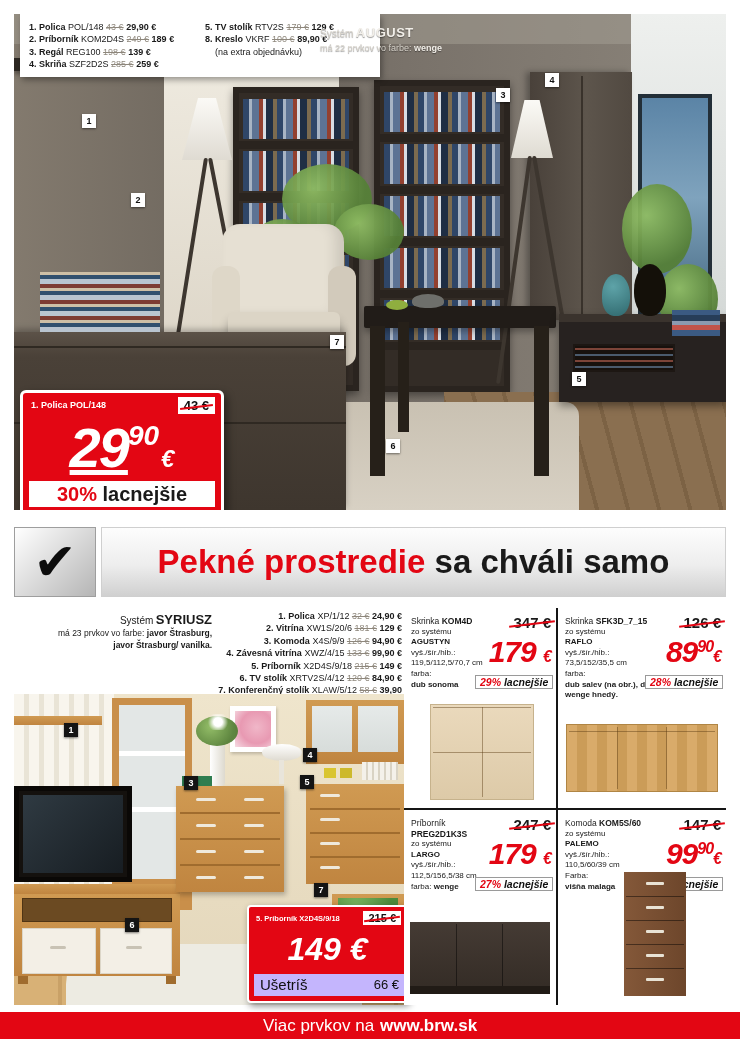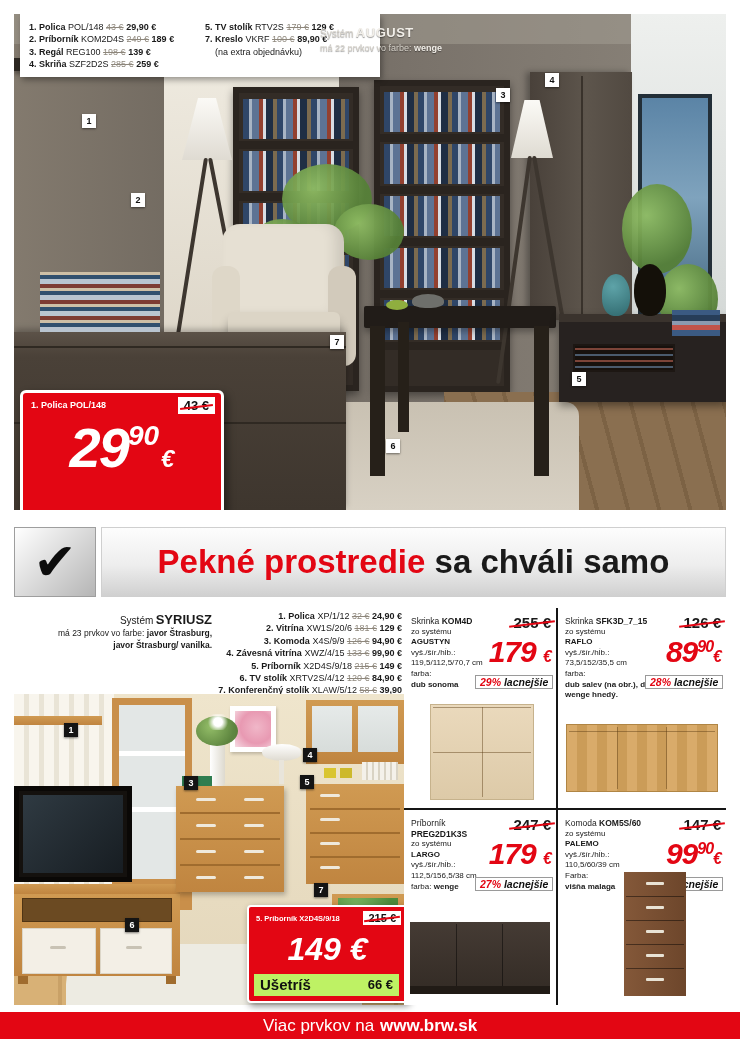--- a/index.html
+++ b/index.html
@@ -57,21 +57,21 @@
   .aug-caption .sysname{color:#f2efe9;font-size:13px;font-weight:bold;letter-spacing:.5px;}
 
   
   .big-badge{left:6px;top:376px;width:198px;height:120px;background:#e30613;border:3px solid #fff;border-radius:6px;
      box-shadow:3px 4px 8px rgba(0,0,0,.45);}
   .bb-label{position:absolute;left:8px;top:7px;color:#fff;font-size:9px;font-weight:bold;}
   .bb-oldbox{position:absolute;right:6px;top:4px;background:#fff;padding:1px 6px;font-size:13px;font-weight:bold;color:#111;}
   .slash{position:relative;}
   .slash::after{content:"";position:absolute;left:-4px;right:-4px;top:50%;border-top:2px solid #e30613;transform:rotate(-7deg);}
   .bb-price{position:absolute;left:0;right:0;top:22px;text-align:center;color:#fff;font-style:italic;font-weight:bold;}
-  .bb-int{font-size:56px;letter-spacing:-2px;}
+  .bb-int{font-size:56px;letter-spacing:-2px;text-decoration:underline;}
   .bb-sup{font-size:28px;vertical-align:22px;}
   .bb-cur{font-size:24px;margin-left:2px;}
   .bb-bar{position:absolute;left:6px;right:6px;bottom:6px;height:26px;background:#fff;text-align:center;font-size:20px;font-weight:bold;line-height:26px;}
 
   
   .headline{left:14px;top:527px;width:712px;height:70px;display:flex;}
   .check-box{width:82px;height:70px;background:linear-gradient(135deg,#ffffff,#b5b5b5);border:1px solid #9e9e9e;
      display:flex;align-items:center;justify-content:center;font-size:52px;color:#0c0c0c;box-sizing:border-box;}
   .headline-bar{flex:1;margin-left:5px;background:linear-gradient(180deg,#fdfdfd 0%,#ededed 55%,#d0d0d0 100%);border:1px solid #cfcfcf;
      display:flex;align-items:center;justify-content:center;font-size:33px;font-weight:bold;box-sizing:border-box;}
@@ -107,21 +107,21 @@
   .mushroom-cap{left:248px;top:50px;width:40px;height:17px;background:linear-gradient(180deg,#ffffff,#dedad0);border-radius:50%;}
   .wallunit{left:292px;top:2px;width:98px;height:196px;}
   .ctable2{left:318px;top:200px;width:72px;height:62px;}
   .greentop{position:absolute;left:6px;top:4px;right:6px;height:22px;background:radial-gradient(circle at 30% 40%,#79b561,#4c8a3c 80%);}
 
   
   .small-badge{left:233px;top:297px;width:157px;height:94px;background:#e30613;border:2px solid #fff;border-radius:4px;box-shadow:2px 3px 7px rgba(0,0,0,.45);}
   .sb-label{position:absolute;left:7px;top:7px;color:#fff;font-size:7.5px;font-weight:bold;}
   .sb-oldbox{position:absolute;right:5px;top:4px;background:#fff;padding:1px 5px;font-size:11px;font-weight:bold;color:#111;}
   .sb-price{position:absolute;left:0;right:0;top:24px;text-align:center;color:#fff;font-weight:bold;font-style:italic;font-size:32px;}
-  .sb-bar{position:absolute;left:5px;right:7px;bottom:5px;height:22px;background:#bef264;font-weight:bold;line-height:22px;}
+  .sb-bar{position:absolute;left:5px;right:1px;bottom:5px;height:22px;background:#c4b5fd;font-weight:normal;line-height:22px;}
   .sb-save{position:absolute;left:6px;font-size:15px;color:#111;}
   .sb-saveval{position:absolute;right:6px;font-size:13px;color:#111;}
 
   
   .cards{left:390px;top:0;width:322px;height:397px;background:#fff;}
   .vdiv{left:152px;top:0;width:2px;height:100%;background:#151515;}
   .hdiv{left:0;top:200px;width:100%;height:2px;background:#151515;}
   .card{box-sizing:border-box;}
   .card-info{position:absolute;left:7px;top:8px;width:86px;font-size:8px;line-height:10.6px;}
   .card-info .nm{font-size:8.5px;}
@@ -242,37 +242,40 @@
 
   <div class="abs info-box">
     <div class="info-col">
       <div><span class="b">1. Polica</span> <span>POL/148</span> <span class="strike">43 €</span> <span class="b">29,90 €</span></div>
       <div><span class="b">2. Príborník</span> <span>KOM2D4S</span> <span class="strike">249 €</span> <span class="b">189 €</span></div>
       <div><span class="b">3. Regál</span> <span>REG100</span> <span class="strike">198 €</span> <span class="b">139 €</span></div>
       <div><span class="b">4. Skriňa</span> <span>SZF2D2S</span> <span class="strike">285 €</span> <span class="b">259 €</span></div>
     </div>
     <div class="info-col">
       <div><span class="b">5. TV stolík</span> <span>RTV2S</span> <span class="strike">179 €</span> <span class="b">129 €</span></div>
-      <div><span class="b">7. Kreslo</span> <span>VKRF</span> <span class="strike">100 €</span> <span class="b">89,90 €</span></div>
+      <div><span class="b">8. Kreslo</span> <span>VKRF</span> <span class="strike">100 €</span> <span class="b">89,90 €</span></div>
       <div style="padding-left:10px;">(na extra objednávku)</div>
     </div>
   </div>
 
   <div class="abs aug-caption">
     <div><span class="sys">Systém</span>
       <span class="sysname">AUGUST</span></div>
     <div><span>má 22 prvkov vo farbe:</span>
       <span class="b" style="color:#f2efe9;">wenge</span></div>
   </div>
 
   <div class="abs big-badge">
     <div class="bb-label">1. Polica POL/148</div>
     <div class="bb-oldbox"><span class="slash">43 €</span></div>
     <div class="bb-price">
       <span class="bb-int">29</span><span class="bb-sup">90</span><span class="bb-cur">€</span>
+    </div>
+    <div class="bb-bar">
+      <span class="red">30%</span> <span>lacnejšie</span>
     </div>
   </div>
 </div>
 
 <div class="abs headline">
   <div class="check-box">✔</div>
   <div class="headline-bar">
     <span class="red">Pekné prostredie</span>&nbsp;<span>sa chváli samo</span>
   </div>
 </div>
@@ -400,21 +403,21 @@
       <div class="card-info">
         <div class="nm"><span>Skrinka</span> <span class="b">KOM4D</span></div>
         <div>zo systému</div>
         <div class="b">AGUSTYN</div>
         <div>vyš./šír./hĺb.:</div>
         <div>119,5/112,5/70,7 cm</div>
         <div>farba:</div>
         <div class="b">dub sonoma</div>
       </div>
       <div class="card-price">
-        <span class="cp-old slash">255 €</span>
+        <span class="cp-old slash">347 €</span>
         <div class="cp-main"><span>179</span><span class="cp-sup"></span> <span class="cp-cur">€</span></div>
         <span class="promo"><span class="red">29%</span> <span>lacnejšie</span></span>
       </div>
       <div class="furn-agustyn">
         <div class="seam-v" style="left:50%;"></div>
           <div class="seam-h" style="top:50%;"></div>
         <div class="seam-h" style="top:2px;"></div>
       </div>
     </div>
 

